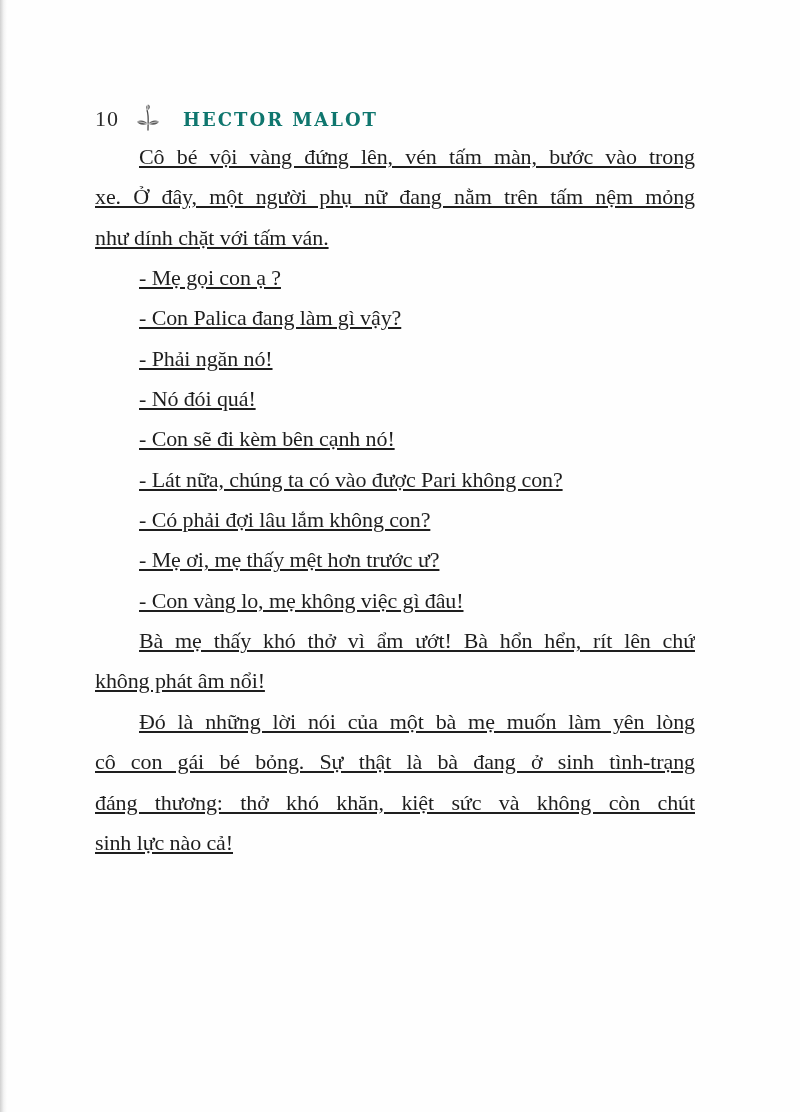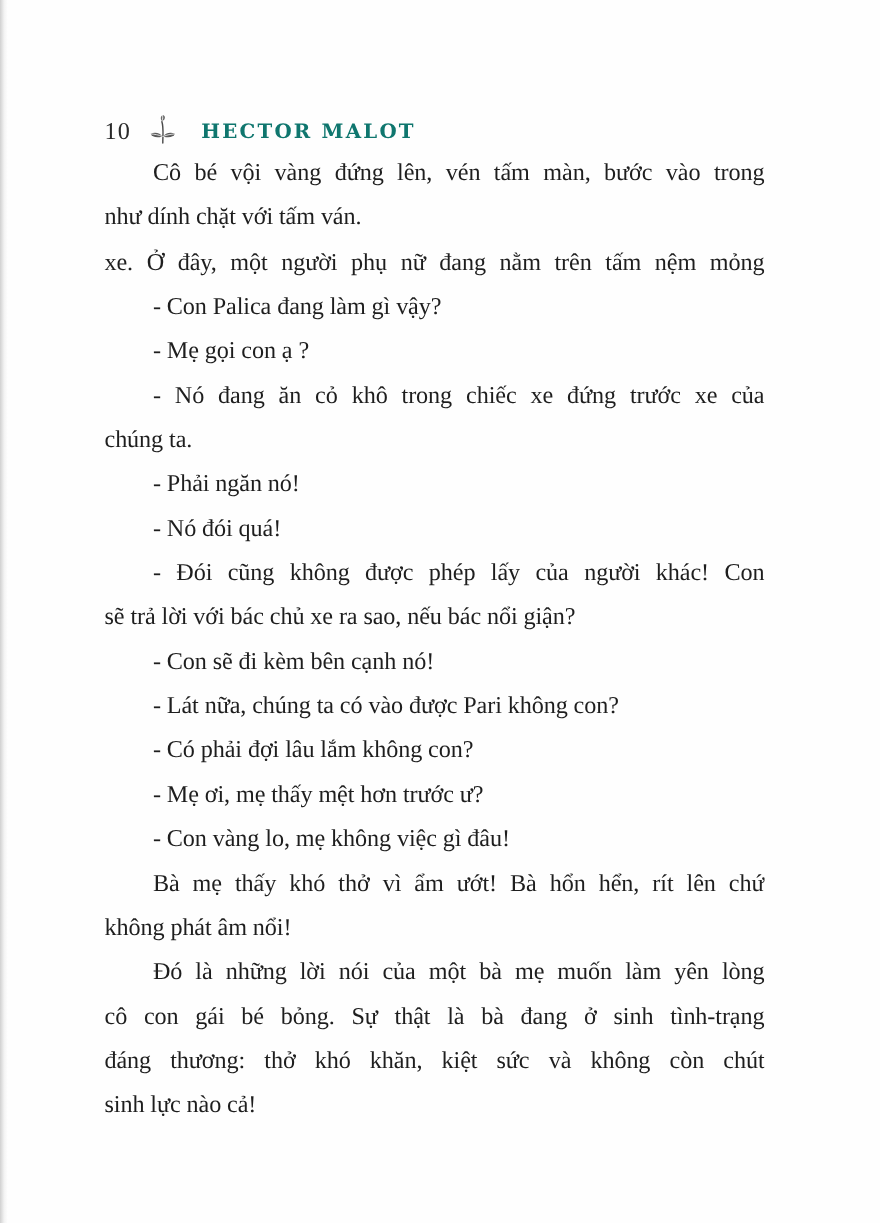--- a/index.html
+++ b/index.html
@@ -60,20 +60,21 @@
     top: 137px;
     left: 95px;
     width: 600px;
     font-size: 22px;
     line-height: 40.35px;
     letter-spacing: -0.1px;
   }
   .page-text p {
     margin: 0;
     padding: 0;
+    text-decoration: underline;
   }
   .line {
     display: block;
     height: 40.35px;
     overflow: hidden;
     text-align: justify;
     text-align-last: justify;
     white-space: normal;
   }
   .line.last {
@@ -102,42 +103,34 @@
 
     <path d="M13.5 22 C 19 24, 23 22, 24 19.5 C 20 17.5, 15 19, 13.5 22 Z" fill="#5a5a5a" stroke="none"></path>
     <path d="M13.5 22 C 17 20.5, 20.5 20, 23.5 19.8" stroke="#fefefe" stroke-width="0.7"></path>
   </svg>
   <span class="author">HECTOR MALOT</span>
 </div>
 
 <div class="page-text">
     <p>
       <span class="line first">Cô bé vội vàng đứng lên, vén tấm màn, bước vào trong</span>
+      <span class="line">xe. Ở đây, một người phụ nữ đang nằm trên tấm nệm mỏng</span>
       <span class="line last">như dính chặt với tấm ván.</span>
-      <span class="line">xe. Ở đây, một người phụ nữ đang nằm trên tấm nệm mỏng</span>
-    </p>
-    <p>
-      <span class="line first last">- Con Palica đang làm gì vậy?</span>
     </p>
     <p>
       <span class="line first last">- Mẹ gọi con ạ ?</span>
     </p>
     <p>
-      <span class="line first">- Nó đang ăn cỏ khô trong chiếc xe đứng trước xe của</span>
-      <span class="line last">chúng ta.</span>
+      <span class="line first last">- Con Palica đang làm gì vậy?</span>
     </p>
     <p>
       <span class="line first last">- Phải ngăn nó!</span>
     </p>
     <p>
       <span class="line first last">- Nó đói quá!</span>
-    </p>
-    <p>
-      <span class="line first">- Đói cũng không được phép lấy của người khác! Con</span>
-      <span class="line last">sẽ trả lời với bác chủ xe ra sao, nếu bác nổi giận?</span>
     </p>
     <p>
       <span class="line first last">- Con sẽ đi kèm bên cạnh nó!</span>
     </p>
     <p>
       <span class="line first last">- Lát nữa, chúng ta có vào được Pari không con?</span>
     </p>
     <p>
       <span class="line first last">- Có phải đợi lâu lắm không con?</span>
     </p>

